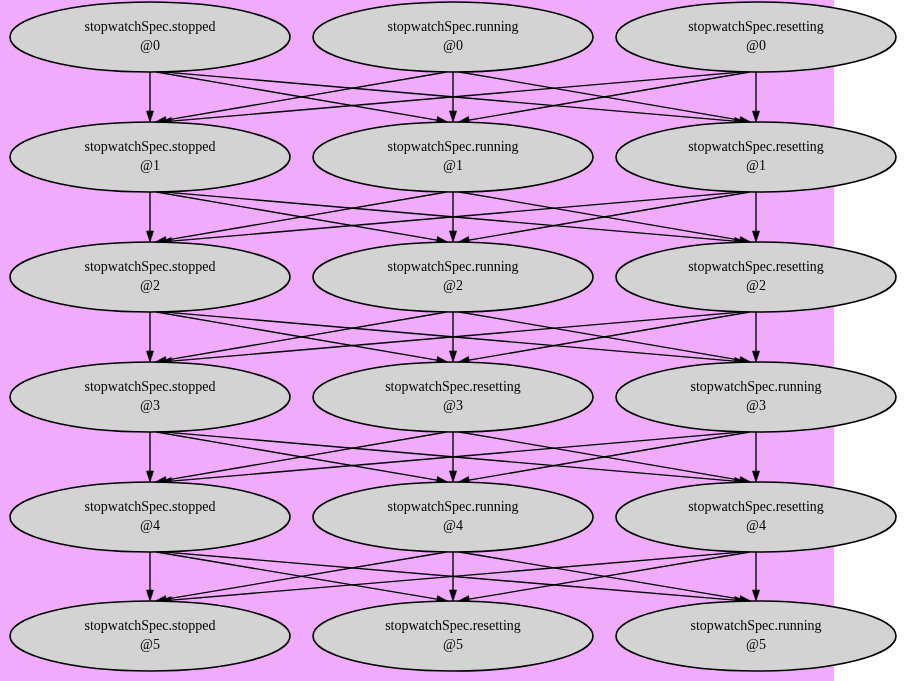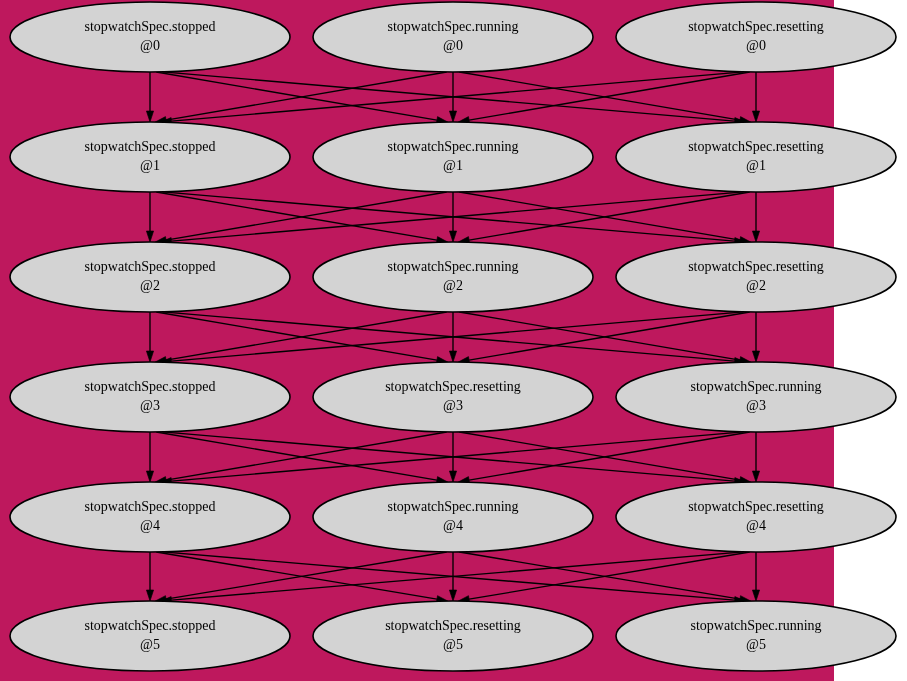--- a/index.html
+++ b/index.html
@@ -11,21 +11,21 @@
   body {
     width: 907px;
     height: 681px;
     overflow: hidden;
     font-family: "Liberation Serif", "DejaVu Serif", serif;
   }
   #graph-root {
     position: relative;
     width: 834px;
     height: 681px;
-    background: #be185d;
+    background: #f0abfc;
   }
   #graph-svg {
     position: absolute;
     left: 0;
     top: 0;
     width: 907px;
     height: 681px;
     display: block;
   }
   .node-ellipse {

